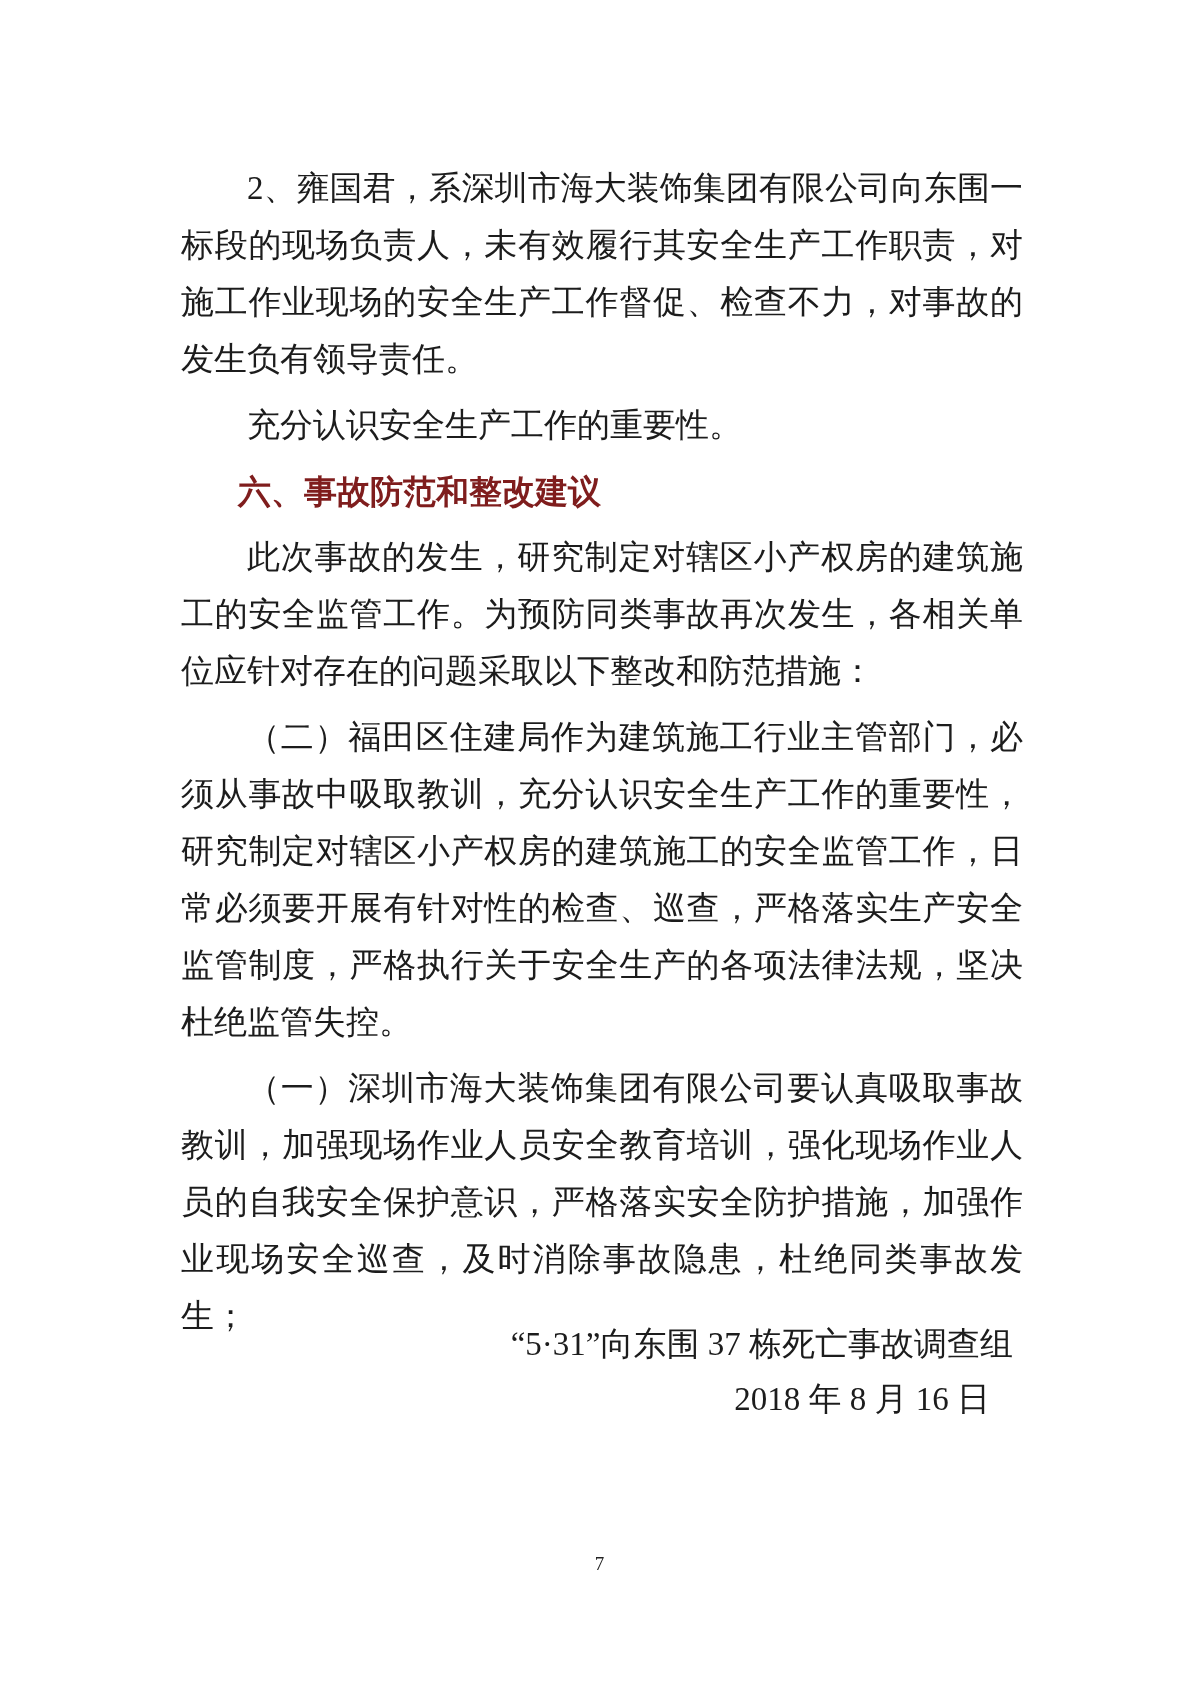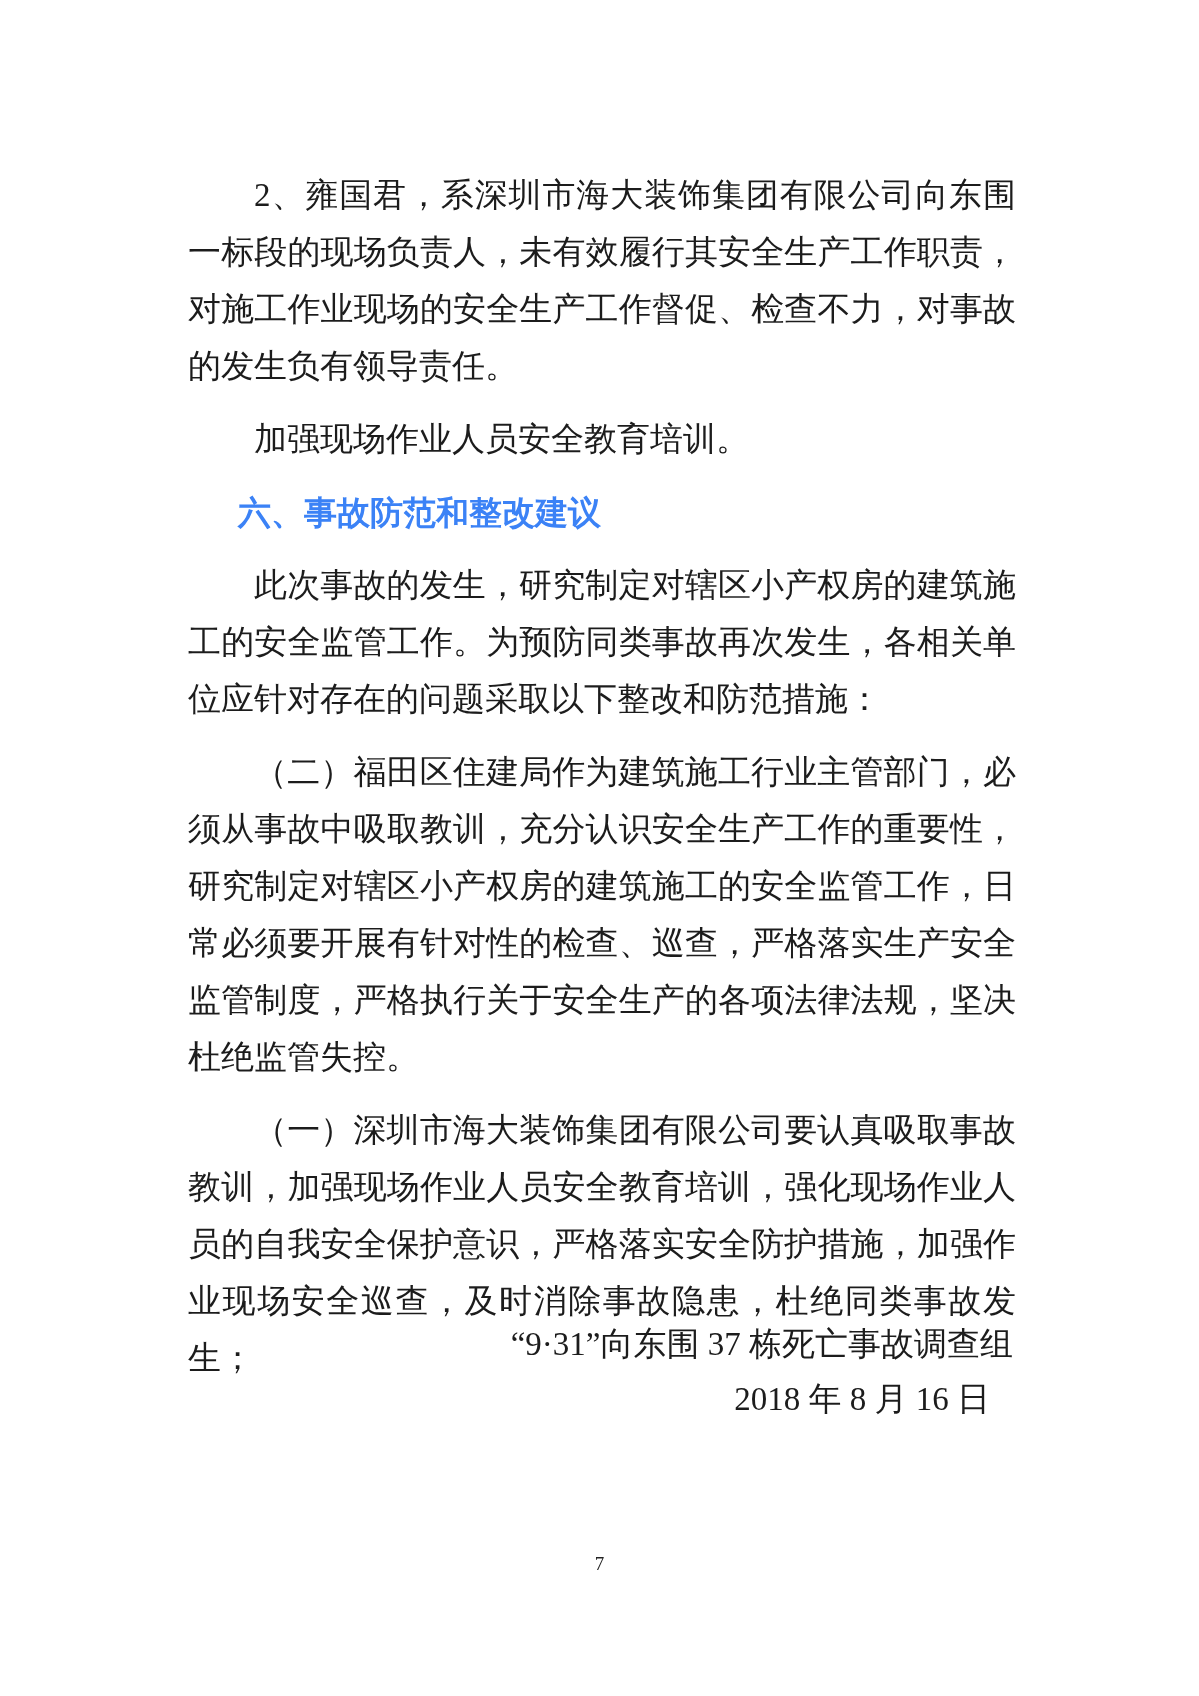--- a/index.html
+++ b/index.html
@@ -20,33 +20,33 @@
     position: absolute;
     left: 172px;
     top: 151px;
     width: 860px;
     font-size: 33px;
     line-height: 57px;
     text-align: justify;
     letter-spacing: 0px;
   }
   .content p {
-    margin: 16px;
+    margin: 9px;
     padding: 0;
     text-indent: 2em;
   }
   .content h2 {
     margin: 0;
     padding: 0;
     text-indent: 2em;
     font-size: 33px;
     line-height: 57px;
     font-weight: bold;
     font-family: "Liberation Sans", "DejaVu Sans", sans-serif;
-    color: #3b82f6;
+    color: #7f1d1d;
   }
   .signature {
     position: absolute;
     top: 1317px;
     left: 0;
     right: 186px;
     text-align: right;
     font-size: 33px;
     line-height: 55px;
   }
@@ -65,27 +65,27 @@
     color: #222222;
   }
 </style>
 </head>
 <body>
 
 <div class="page">
 
   <div class="content">
     <p>2、雍国君，系深圳市海大装饰集团有限公司向东围一标段的现场负责人，未有效履行其安全生产工作职责，对施工作业现场的安全生产工作督促、检查不力，对事故的发生负有领导责任。</p>
-    <p>加强现场作业人员安全教育培训。</p>
+    <p>充分认识安全生产工作的重要性。</p>
     <h2>六、事故防范和整改建议</h2>
     <p>此次事故的发生，研究制定对辖区小产权房的建筑施工的安全监管工作。为预防同类事故再次发生，各相关单位应针对存在的问题采取以下整改和防范措施：</p>
     <p>（二）福田区住建局作为建筑施工行业主管部门，必须从事故中吸取教训，充分认识安全生产工作的重要性，研究制定对辖区小产权房的建筑施工的安全监管工作，日常必须要开展有针对性的检查、巡查，严格落实生产安全监管制度，严格执行关于安全生产的各项法律法规，坚决杜绝监管失控。</p>
     <p>（一）深圳市海大装饰集团有限公司要认真吸取事故教训，加强现场作业人员安全教育培训，强化现场作业人员的自我安全保护意识，严格落实安全防护措施，加强作业现场安全巡查，及时消除事故隐患，杜绝同类事故发生；</p>
   </div>
 
   <div class="signature">
-    <div class="sig-committee">“9·31”向东围 37 栋死亡事故调查组</div>
+    <div class="sig-committee">“5·31”向东围 37 栋死亡事故调查组</div>
     <div class="sig-date">2018 年 8 月 16 日</div>
   </div>
 
   <div class="page-number">7</div>
 
 </div>
 
 </body></html>

